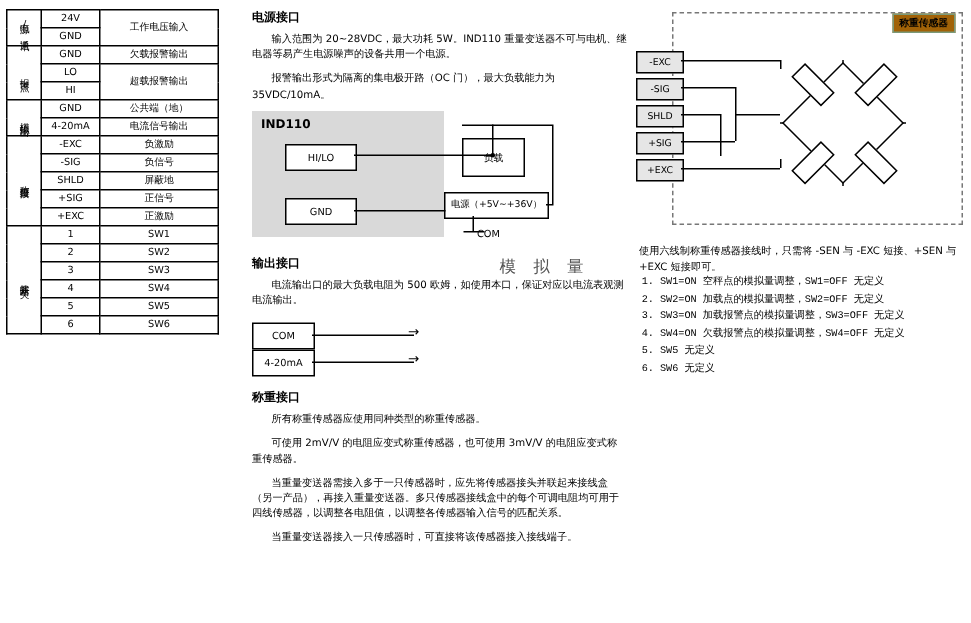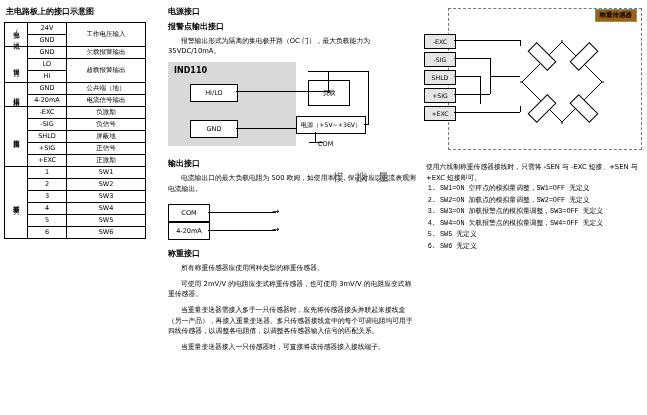--- a/index.html
+++ b/index.html
@@ -65,21 +65,20 @@
   .col-right h3{font-size:8px;font-weight:bold;margin:12px 0 5px 0;}
   ol.sw{margin:0;padding-left:16px;font-size:6.8px;line-height:1.7;}
   ol.sw li{margin:0;font-family:Liberation Mono, monospace;}
 </style>
 </head>
 <body>
 
 <div class="page">
 
   <div class="col-left">
-    <h2>主电路板上的接口示意图</h2>
     <table class="term">
       <tbody>
           <tr>
         <td class="group" rowspan="2"><span class="vgroup">电源/通讯</span></td>
         <td class="pin">24V</td>
         <td class="desc" rowspan="2">工作电压输入</td>
       </tr>
       <tr>
         <td class="pin">GND</td>
       </tr>
@@ -154,22 +153,22 @@
         <td class="pin">6</td>
         <td class="desc">SW6</td>
       </tr>
     </tbody>
       </table>
   </div>
 
   <div class="col-mid">
 
     <h3>电源接口</h3>
-
-    <h3 class="sec">报警点输出接口</h3>
+    <p>输入范围为 20~28VDC，最大功耗 5W。IND110 重量变送器不可与电机、继电器等易产生电源噪声的设备共用一个电源。</p>
+
     <p>报警输出形式为隔离的集电极开路（OC 门），最大负载能力为 35VDC/10mA。</p>
 
     <div class="diagram">
       <div class="dbox">
         <span class="lbl">IND110</span>
         <div class="hilo">HI/LO</div>
         <div class="gnd">GND</div>
       </div>
       <div class="load">负载</div>
       <div class="psrc">电源（+5V~+36V）</div>

